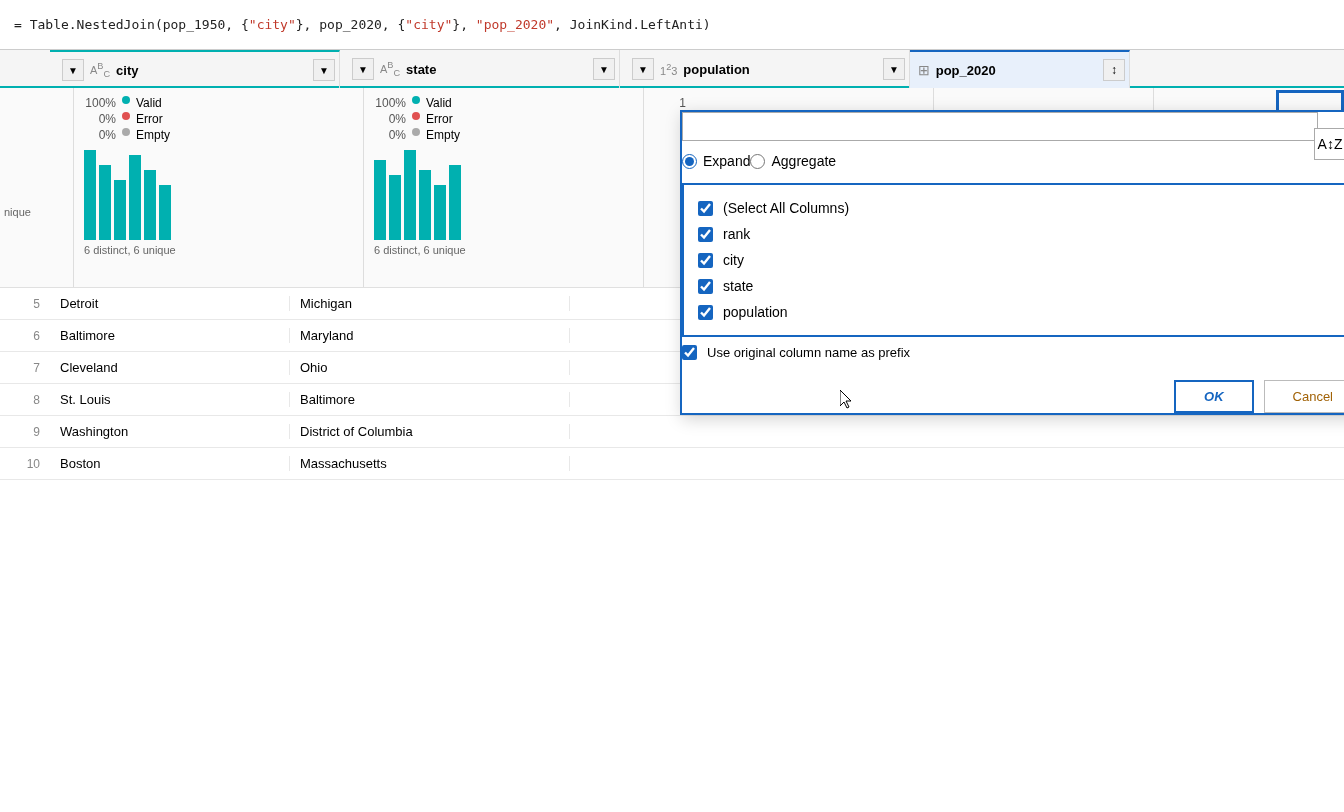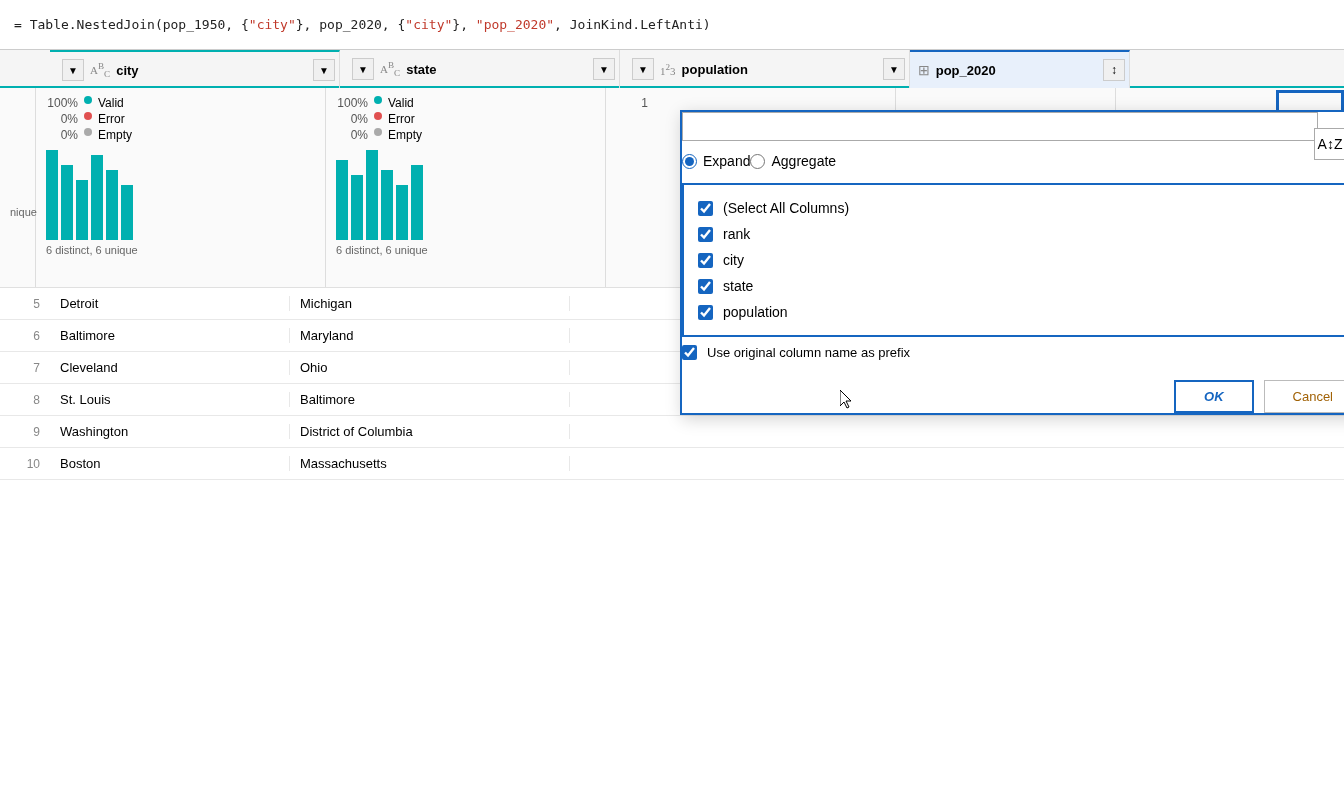--- a/index.html
+++ b/index.html
@@ -57,21 +57,20 @@
     }
     .col-header.city-col { width: 290px; border-top: 2px solid #00b0b0; }
     .col-header.state-col { width: 280px; }
     .col-header.population-col { width: 290px; }
     .col-header.pop2020-col { width: 220px; border-top: 2px solid #1565c0; background: #e8f0fb; }
 
     .col-type-badge {
       font-size: 11px;
       color: #888;
       font-weight: 400;
-      font-family: Liberation Serif, serif;
     }
     .col-dropdown-btn {
       width: 22px;
       height: 22px;
       border: 1px solid #ccc;
       background: #f0f0f0;
       cursor: pointer;
       display: flex;
       align-items: center;
       justify-content: center;
@@ -335,21 +334,21 @@
 
     <div class="col-header pop2020-col">
       <span class="col-type-badge" style="font-size:14px;">⊞</span>
       <span>pop_2020</span>
       <span class="col-dropdown-btn" style="right:4px; font-size:12px;">↕</span>
     </div>
   </div>
 
   <div class="stats-row">
 
-    <div style="width:36px; border-right:1px solid #ddd; padding:8px 10px; font-size:12px; color:#666;">
+    <div style="width:74px; border-right:1px solid #ddd; padding:8px 4px; font-size:12px; color:#666;">
       <div style="margin-bottom:50px;"></div>
       <div style="font-size:11px; color:#666; margin-top:110px;">nique</div>
     </div>
 
     <div class="stats-cell city-col">
       <div class="stat-line">
         <span class="stat-pct">100%</span>
         <span class="stat-dot dot-valid"></span>
         <span>Valid</span>
       </div>

